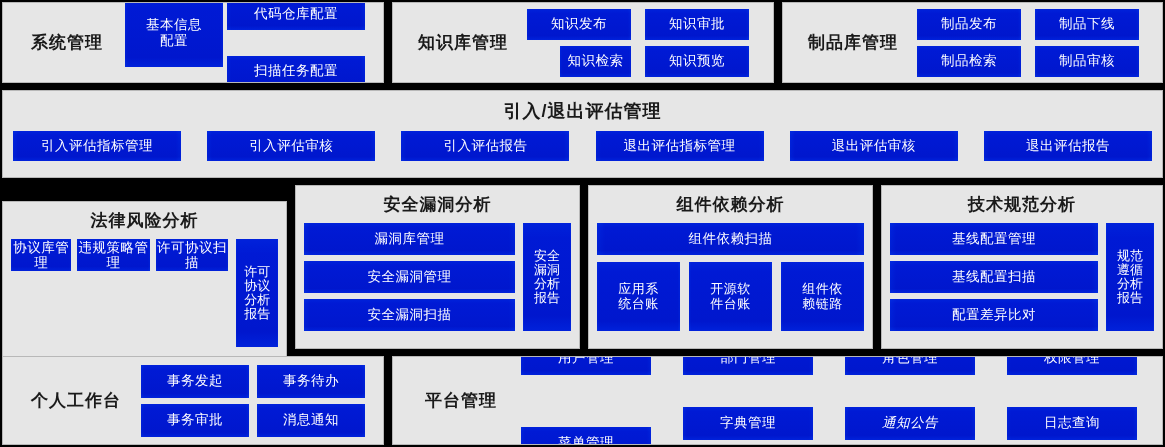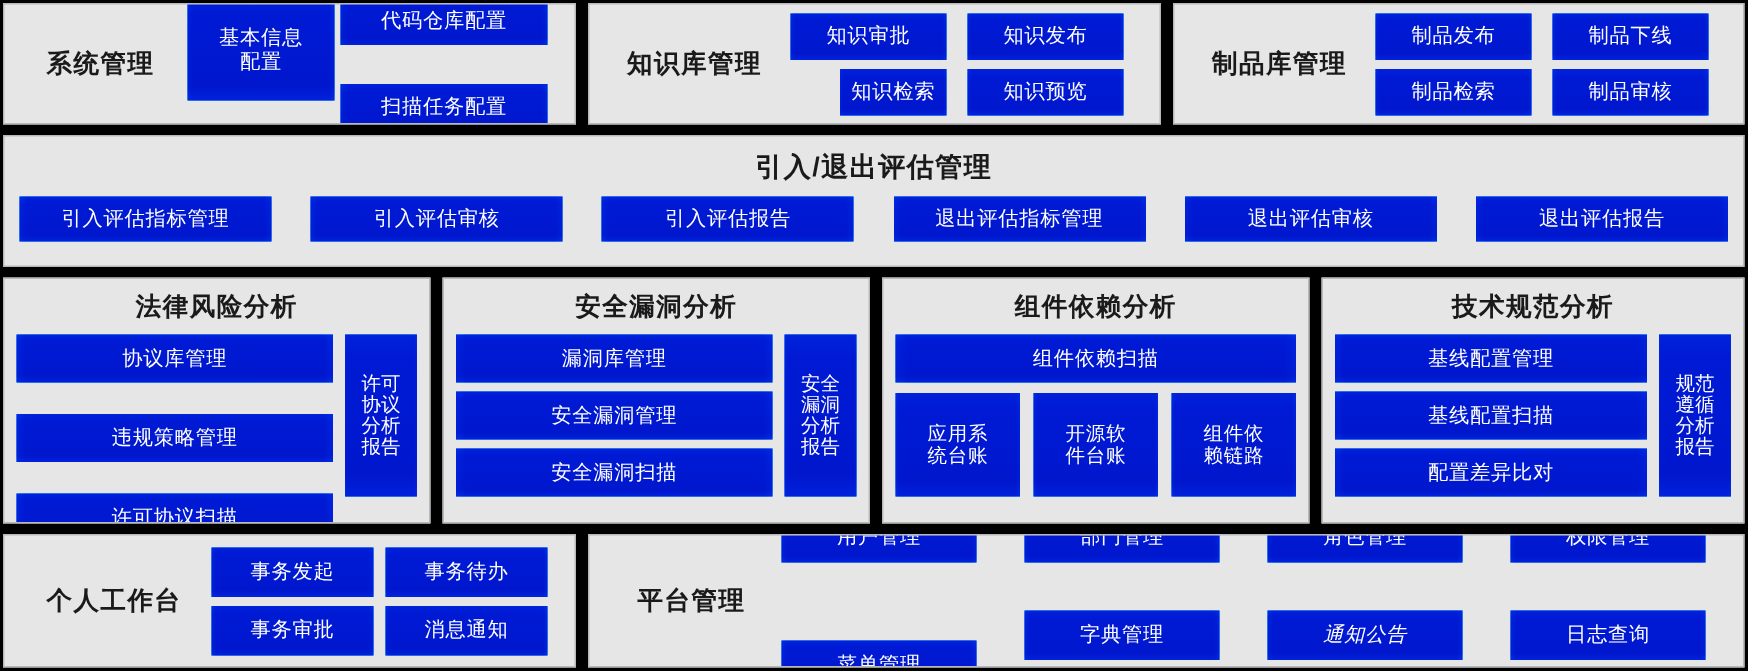--- a/index.html
+++ b/index.html
@@ -109,22 +109,22 @@
       <div style="display:flex;flex-direction:column;gap:6px;">
         <div class="btn" style="width:138px; height:31px;">代码仓库配置</div>
         <div class="btn" style="width:138px; height:31px;margin-top:20px;">扫描任务配置</div>
       </div>
     </div>
   </div>
 
   <div class="panel panel-lr" style="left:392px; top:2px; width:382px; height:81px; padding:4px 6px;">
     <div class="panel-title" style="width:128px;">知识库管理</div>
     <div class="btn-area" style="display:grid; grid-template-columns:104px 104px; grid-gap:6px 14px; justify-content:start;">
+      <div class="btn" style="height:31px;">知识发布</div>
       <div class="btn" style="height:31px;">知识审批</div>
-      <div class="btn" style="height:31px;">知识发布</div>
       <div class="btn" style="height:31px;margin-left:33px;">知识检索</div>
       <div class="btn" style="height:31px;">知识预览</div>
     </div>
   </div>
 
   <div class="panel panel-lr" style="left:782px; top:2px; width:381px; height:81px; padding:4px 6px;">
     <div class="panel-title" style="width:128px;">制品库管理</div>
     <div class="btn-area" style="display:grid; grid-template-columns:104px 104px; grid-gap:6px 14px; justify-content:start;">
       <div class="btn" style="height:31px;">制品发布</div>
       <div class="btn" style="height:31px;">制品下线</div>
@@ -138,24 +138,24 @@
     <div style="display:flex; justify-content:space-between; padding:0 4px;">
       <div class="btn" style="width:168px; height:30px;">引入评估指标管理</div>
       <div class="btn" style="width:168px; height:30px;">引入评估审核</div>
       <div class="btn" style="width:168px; height:30px;">引入评估报告</div>
       <div class="btn" style="width:168px; height:30px;">退出评估指标管理</div>
       <div class="btn" style="width:168px; height:30px;">退出评估审核</div>
       <div class="btn" style="width:168px; height:30px;">退出评估报告</div>
     </div>
   </div>
 
-  <div class="panel panel-col" style="left:2px; top:185px; width:285px; height:164px; padding:4px 8px;">
+  <div class="panel panel-col" style="left:2px; top:201px; width:285px; height:164px; padding:4px 8px;">
     <div class="panel-title" style="margin:3px 0 7px 0;">法律风险分析</div>
     <div style="display:flex; gap:8px;">
-      <div style="display:flex; flex-direction:column; gap:21px; flex:1 1 auto;">
+      <div style="display:flex; flex-direction:row; gap:6px; flex:1 1 auto;">
         <div class="btn" style="height:32px;">协议库管理</div>
         <div class="btn" style="height:32px;">违规策略管理</div>
         <div class="btn" style="height:32px;">许可协议扫描</div>
       </div>
       <div class="btn vert" style="width:48px; height:108px;">许可
 协议
 分析
 报告</div>
     </div>
   </div>

